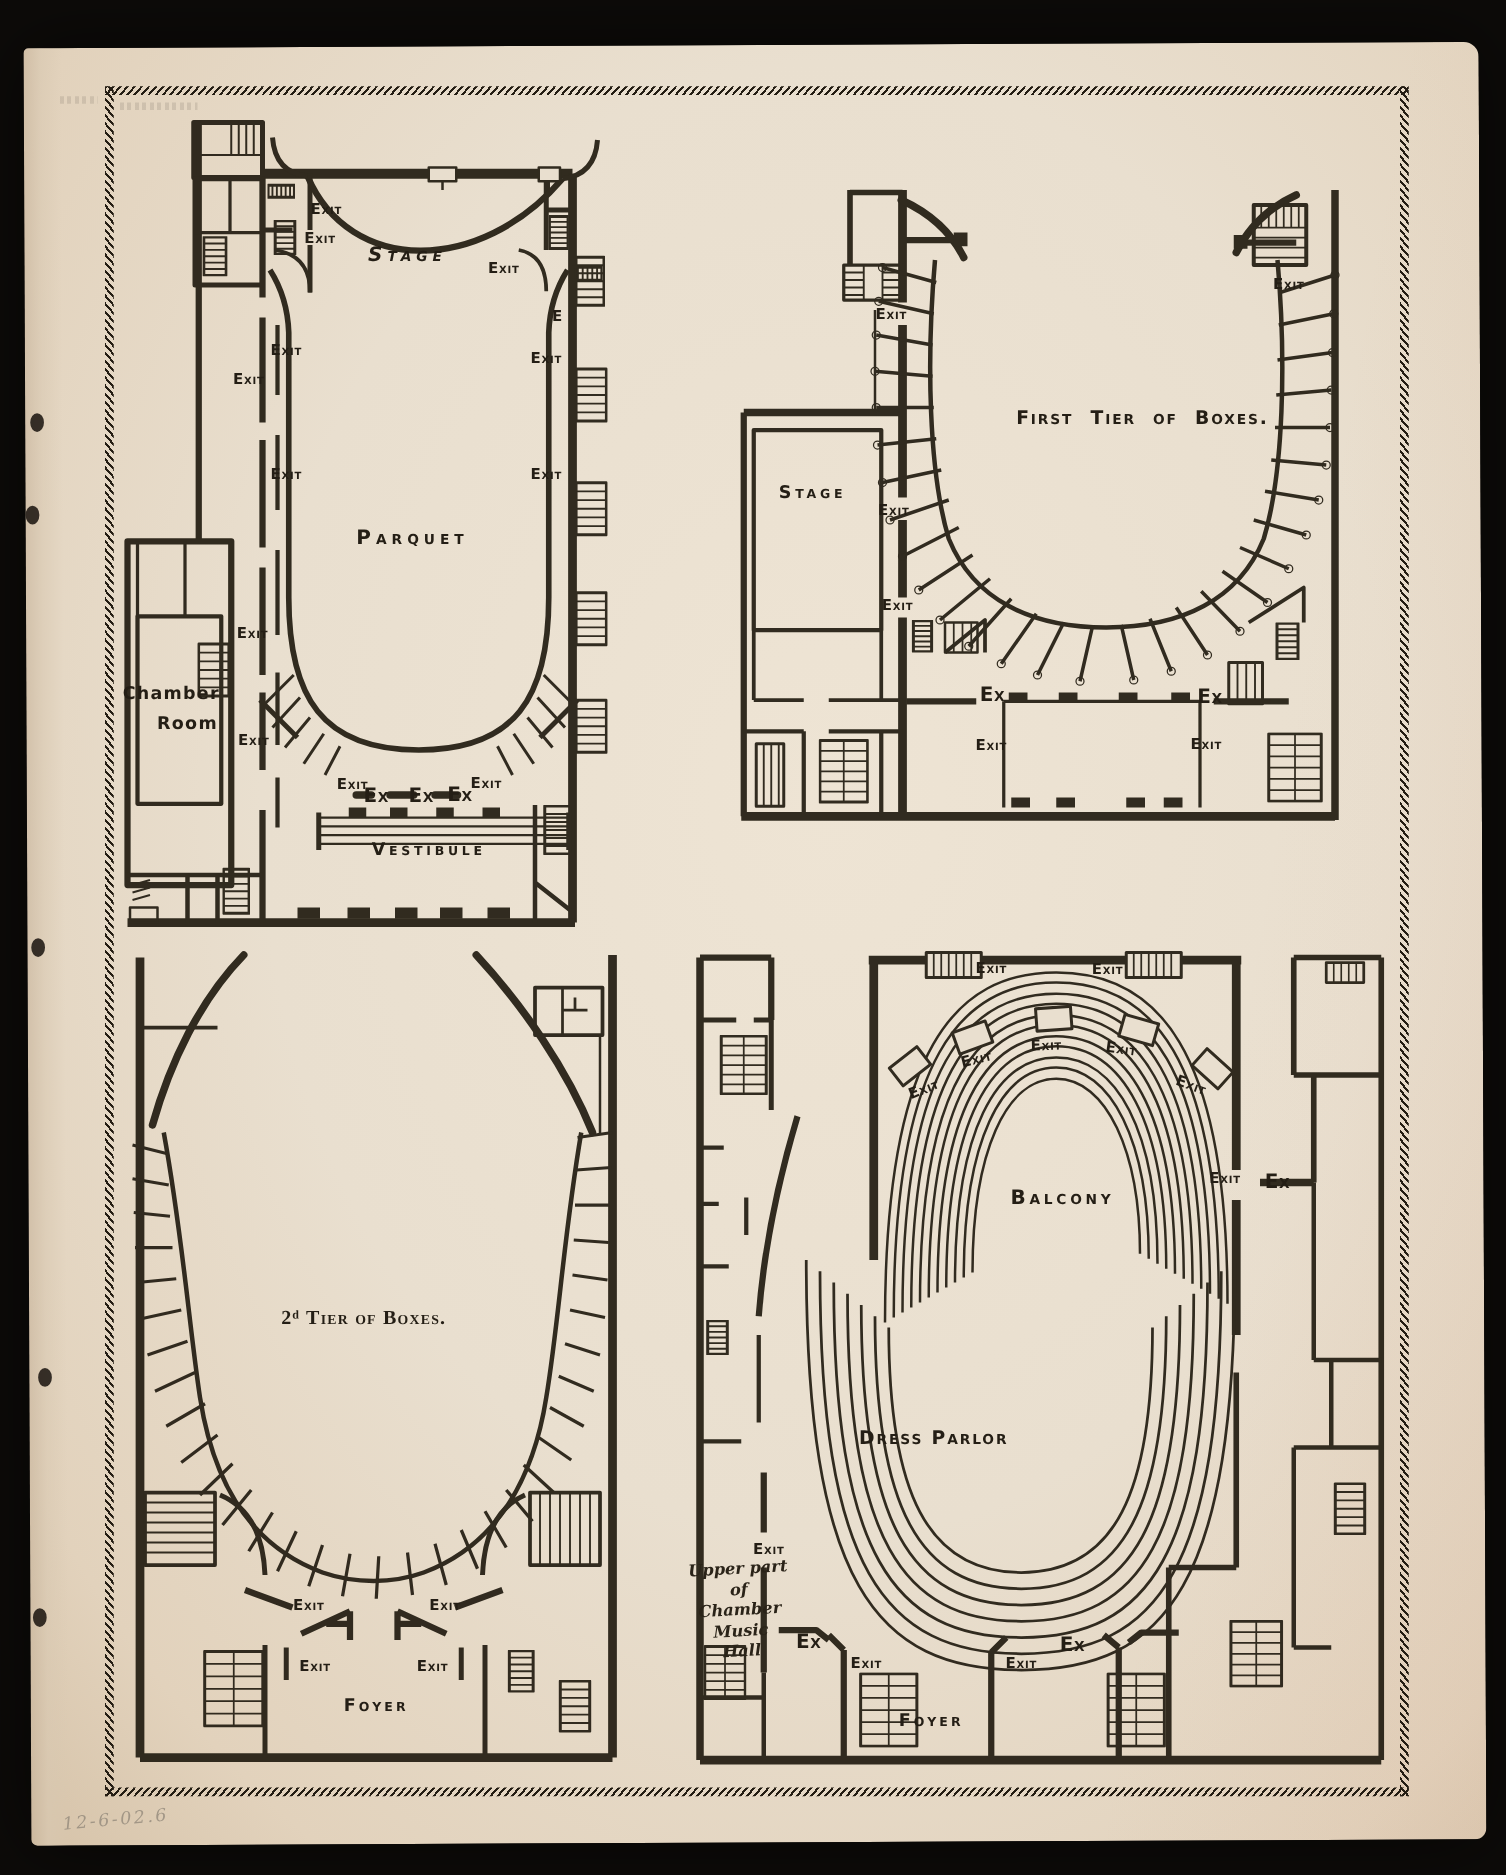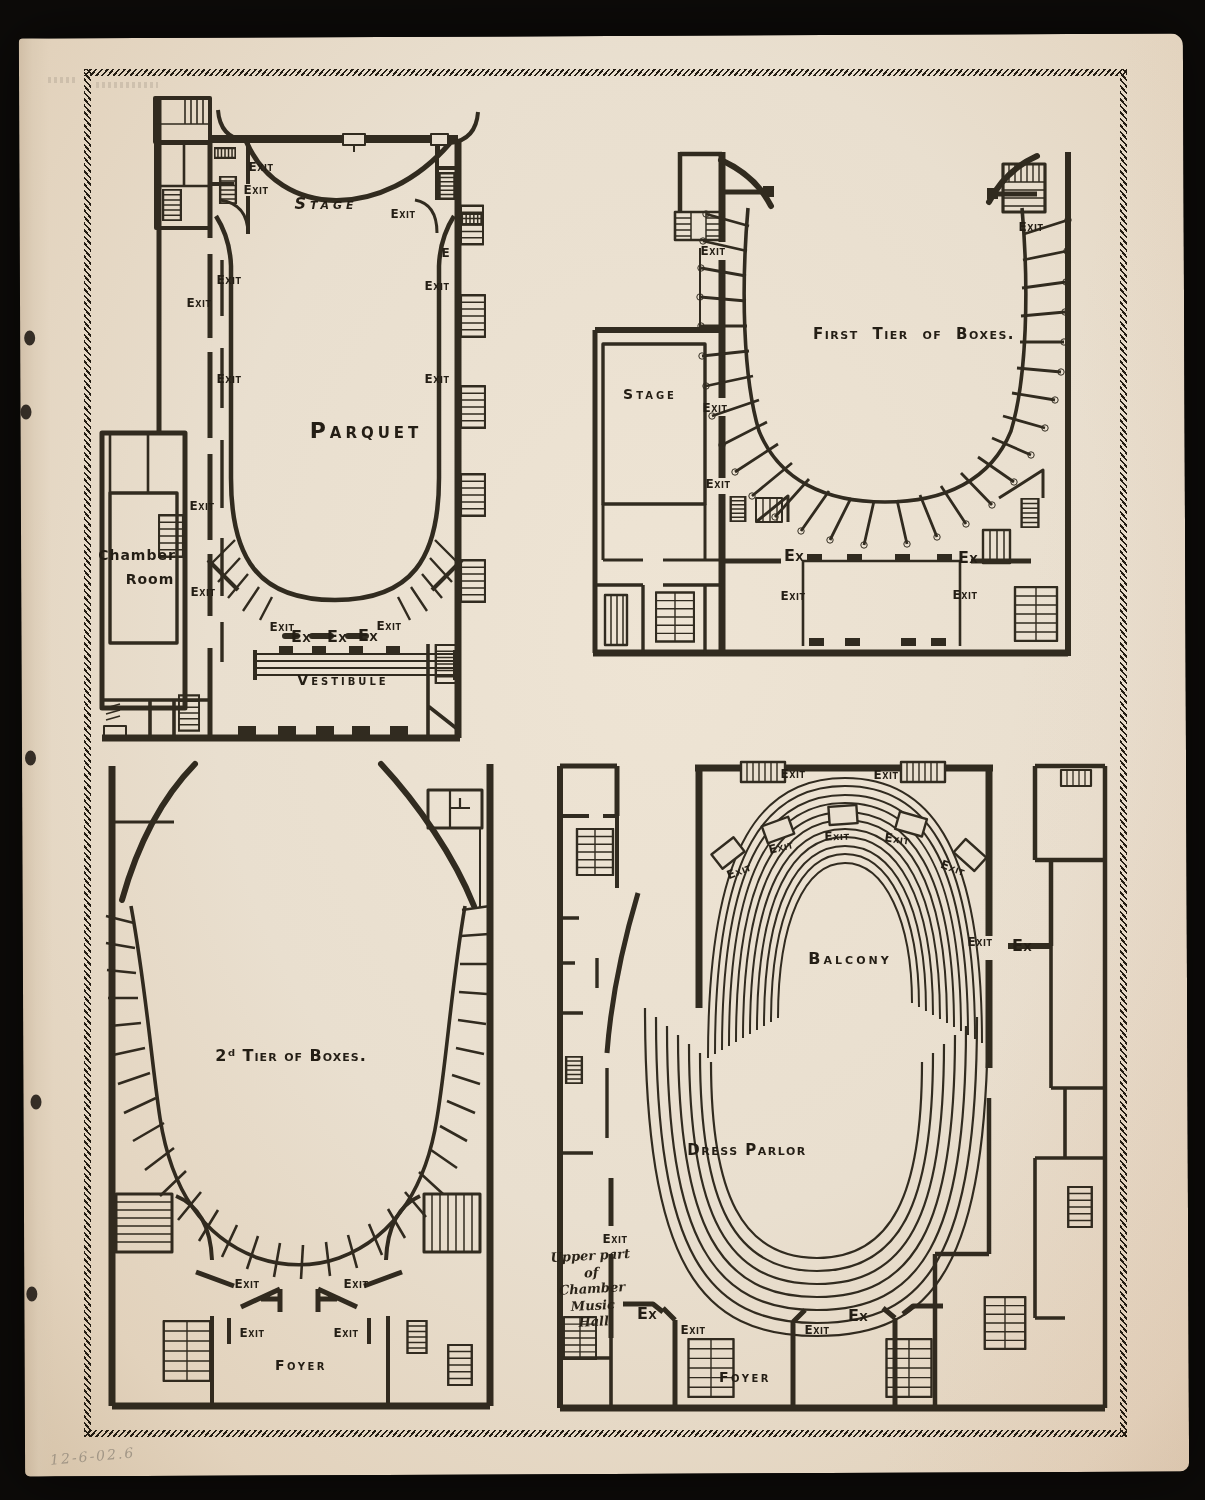--- a/index.html
+++ b/index.html
@@ -25,21 +25,21 @@
   svg.plan{position:absolute;opacity:.94;}
   svg.plan path,svg.plan line,svg.plan rect,svg.plan circle{fill:none;stroke:#262015;stroke-linejoin:round;}
   svg.plan .fillink{fill:#262015;stroke:none;}
   svg.plan .paperfill{fill:#e9dfcf;}
   
   .lbl{position:absolute;transform:translate(-50%,-50%);color:#241e15;white-space:nowrap;
        font-variant:small-caps;font-weight:700;}
   .exit{font-size:12px;letter-spacing:.6px;}
   .ex{font-size:16px;letter-spacing:.4px;}
   .t-stage{font-size:16px;letter-spacing:4px;}
-  .t-parquet{font-size:22px;letter-spacing:4px;margin-left:36px;}
+  .t-parquet{font-size:16px;letter-spacing:4px;}
   .t-vest{font-size:14px;letter-spacing:3px;}
   .t-dining{font-size:14px;font-variant:normal;font-weight:600;letter-spacing:1px;}
   .t-tier1{font-size:15px;letter-spacing:1.5px;word-spacing:7px;margin-left:28px;}
   .t-parlor{font-size:14px;letter-spacing:3px;}
   .t-tier2{font-size:16px;letter-spacing:1px;}
   .t-foyer{font-size:14px;letter-spacing:2.5px;}
   .t-balcony{font-size:16px;letter-spacing:3px;}
   .t-dress{font-size:15px;letter-spacing:1.5px;}
   .script{position:absolute;font-family:"DejaVu Serif",serif;font-style:italic;font-weight:600;
       font-size:13px;color:#2a2318;text-align:center;line-height:16.5px;transform:rotate(-3deg);}
@@ -352,21 +352,21 @@
   <path d="M390,496 V650 M390,496 H444 M444,496 V340" stroke-width="4.5"></path>
 </svg>
 
 <span class="lbl t-stage" style="left:326px;top:203px;font-style:italic;">Stage</span>
 <span class="lbl t-parquet" style="left:330px;top:430px;">Parquet</span>
 <span class="lbl t-dining" style="left:137px;top:555px;">Chamber</span>
 <span class="lbl t-dining" style="left:150px;top:579px;text-align:right;">Room</span>
 <span class="lbl t-vest" style="left:343px;top:680px;">Vestibule</span>
 <span class="lbl t-tier1" style="left:886px;top:334px;">First Tier of Boxes.</span>
 <span class="lbl t-parlor" style="left:650px;top:394px;">Stage</span>
-<span class="lbl t-tier2" style="left:291px;top:1055px;">2ᵈ Tier of Boxes.</span>
+<span class="lbl t-tier2" style="left:291px;top:1055px;font-family:Liberation Serif, serif;">2ᵈ Tier of Boxes.</span>
 <span class="lbl t-foyer" style="left:301px;top:1365px;">Foyer</span>
 <span class="lbl t-balcony" style="left:850px;top:958px;">Balcony</span>
 <span class="lbl t-dress" style="left:747px;top:1150px;">Dress Parlor</span>
 <span class="lbl t-foyer" style="left:745px;top:1377px;">Foyer</span>
 
 <div class="script" style="left:552px;top:1248px;width:80px;">
   <div>Upper part</div>
   <div>of</div>
   <div>Chamber</div>
   <div>Music</div>

